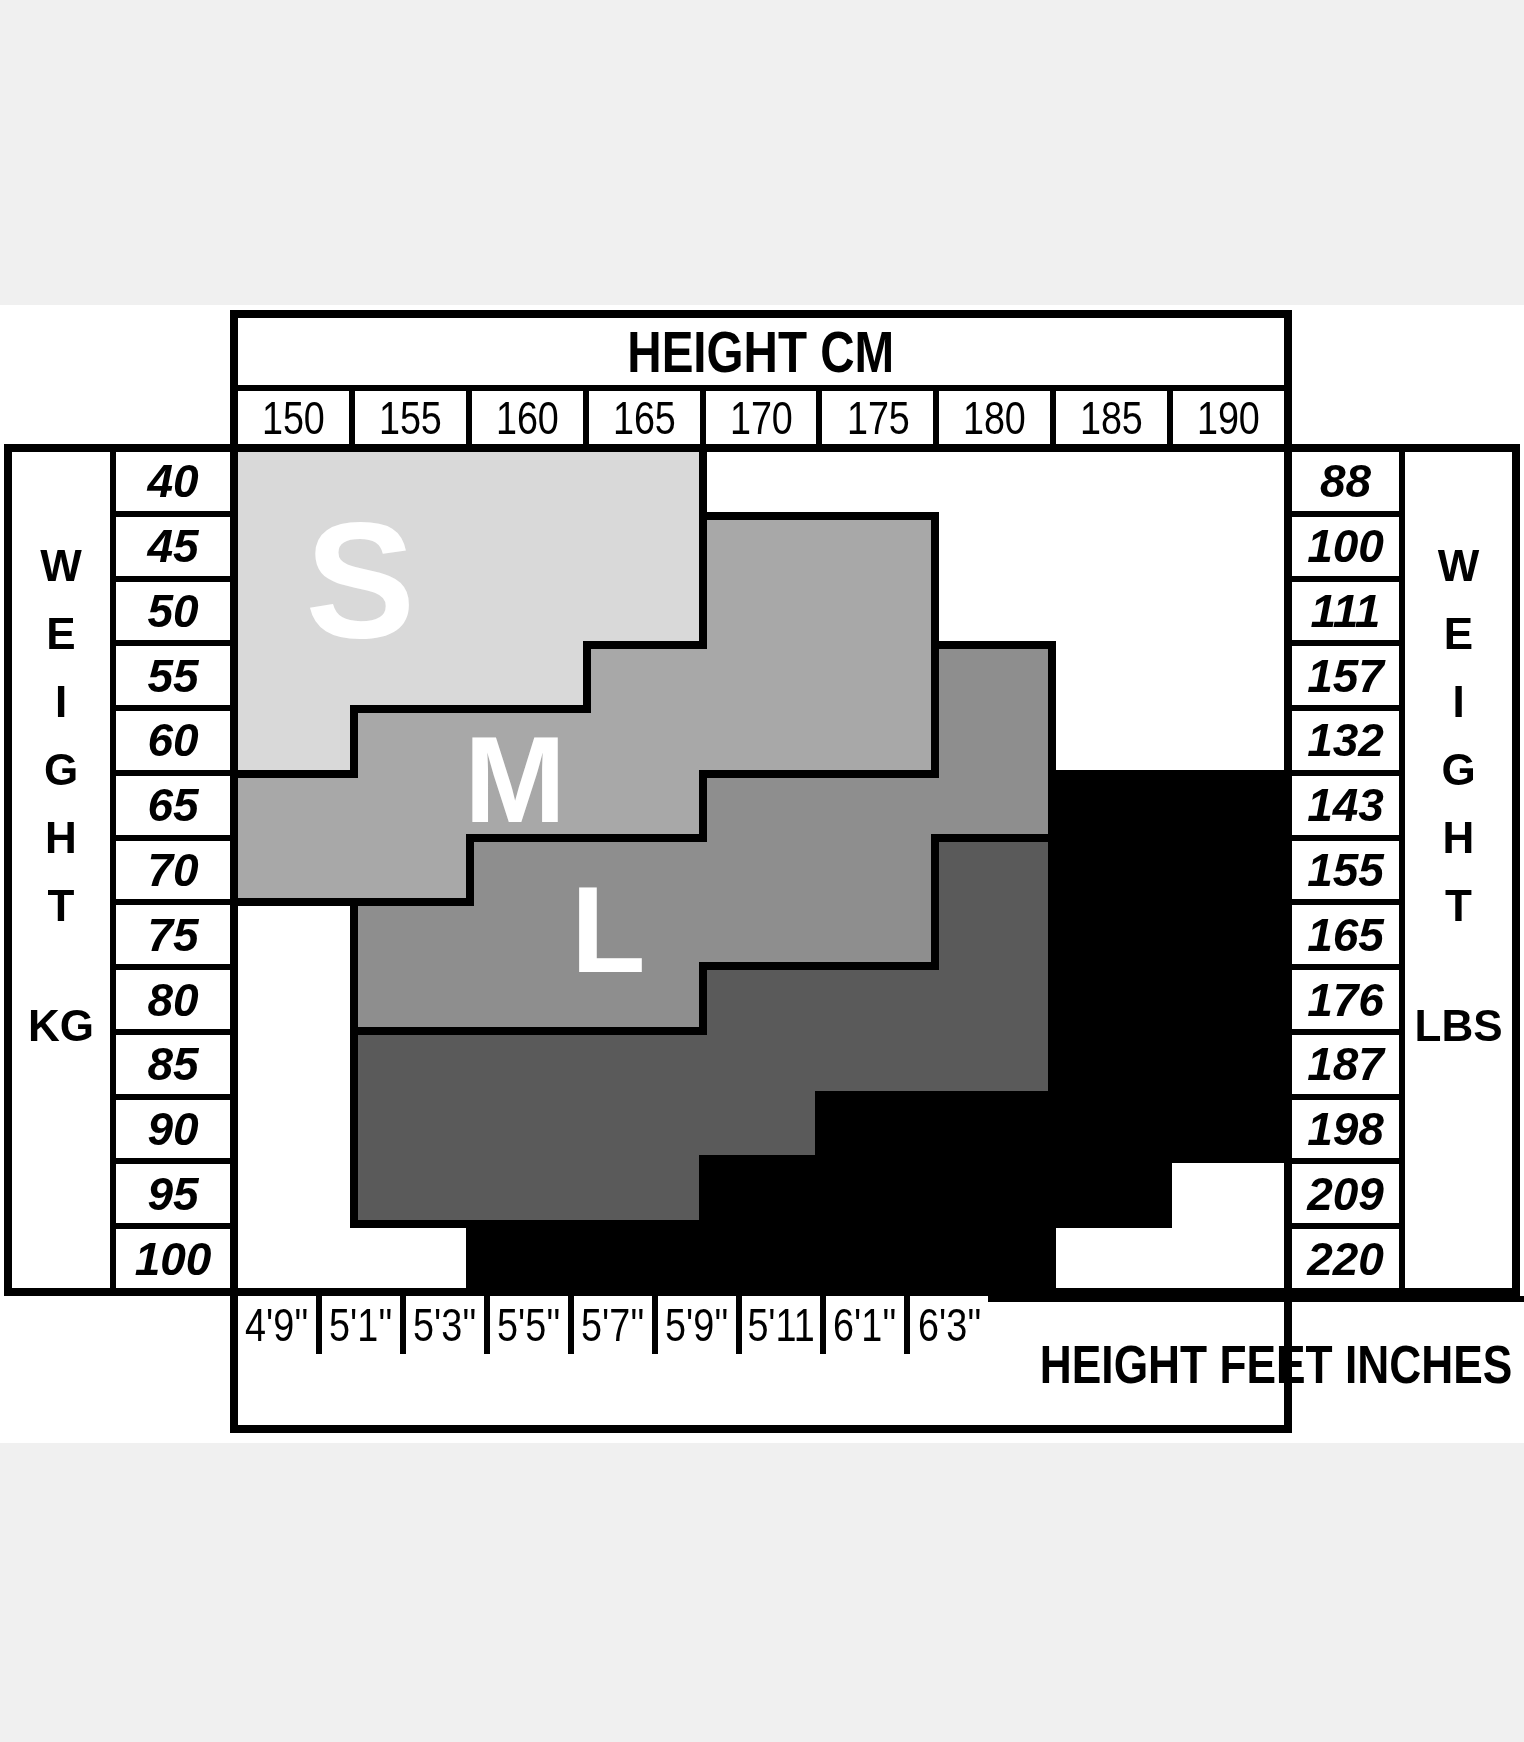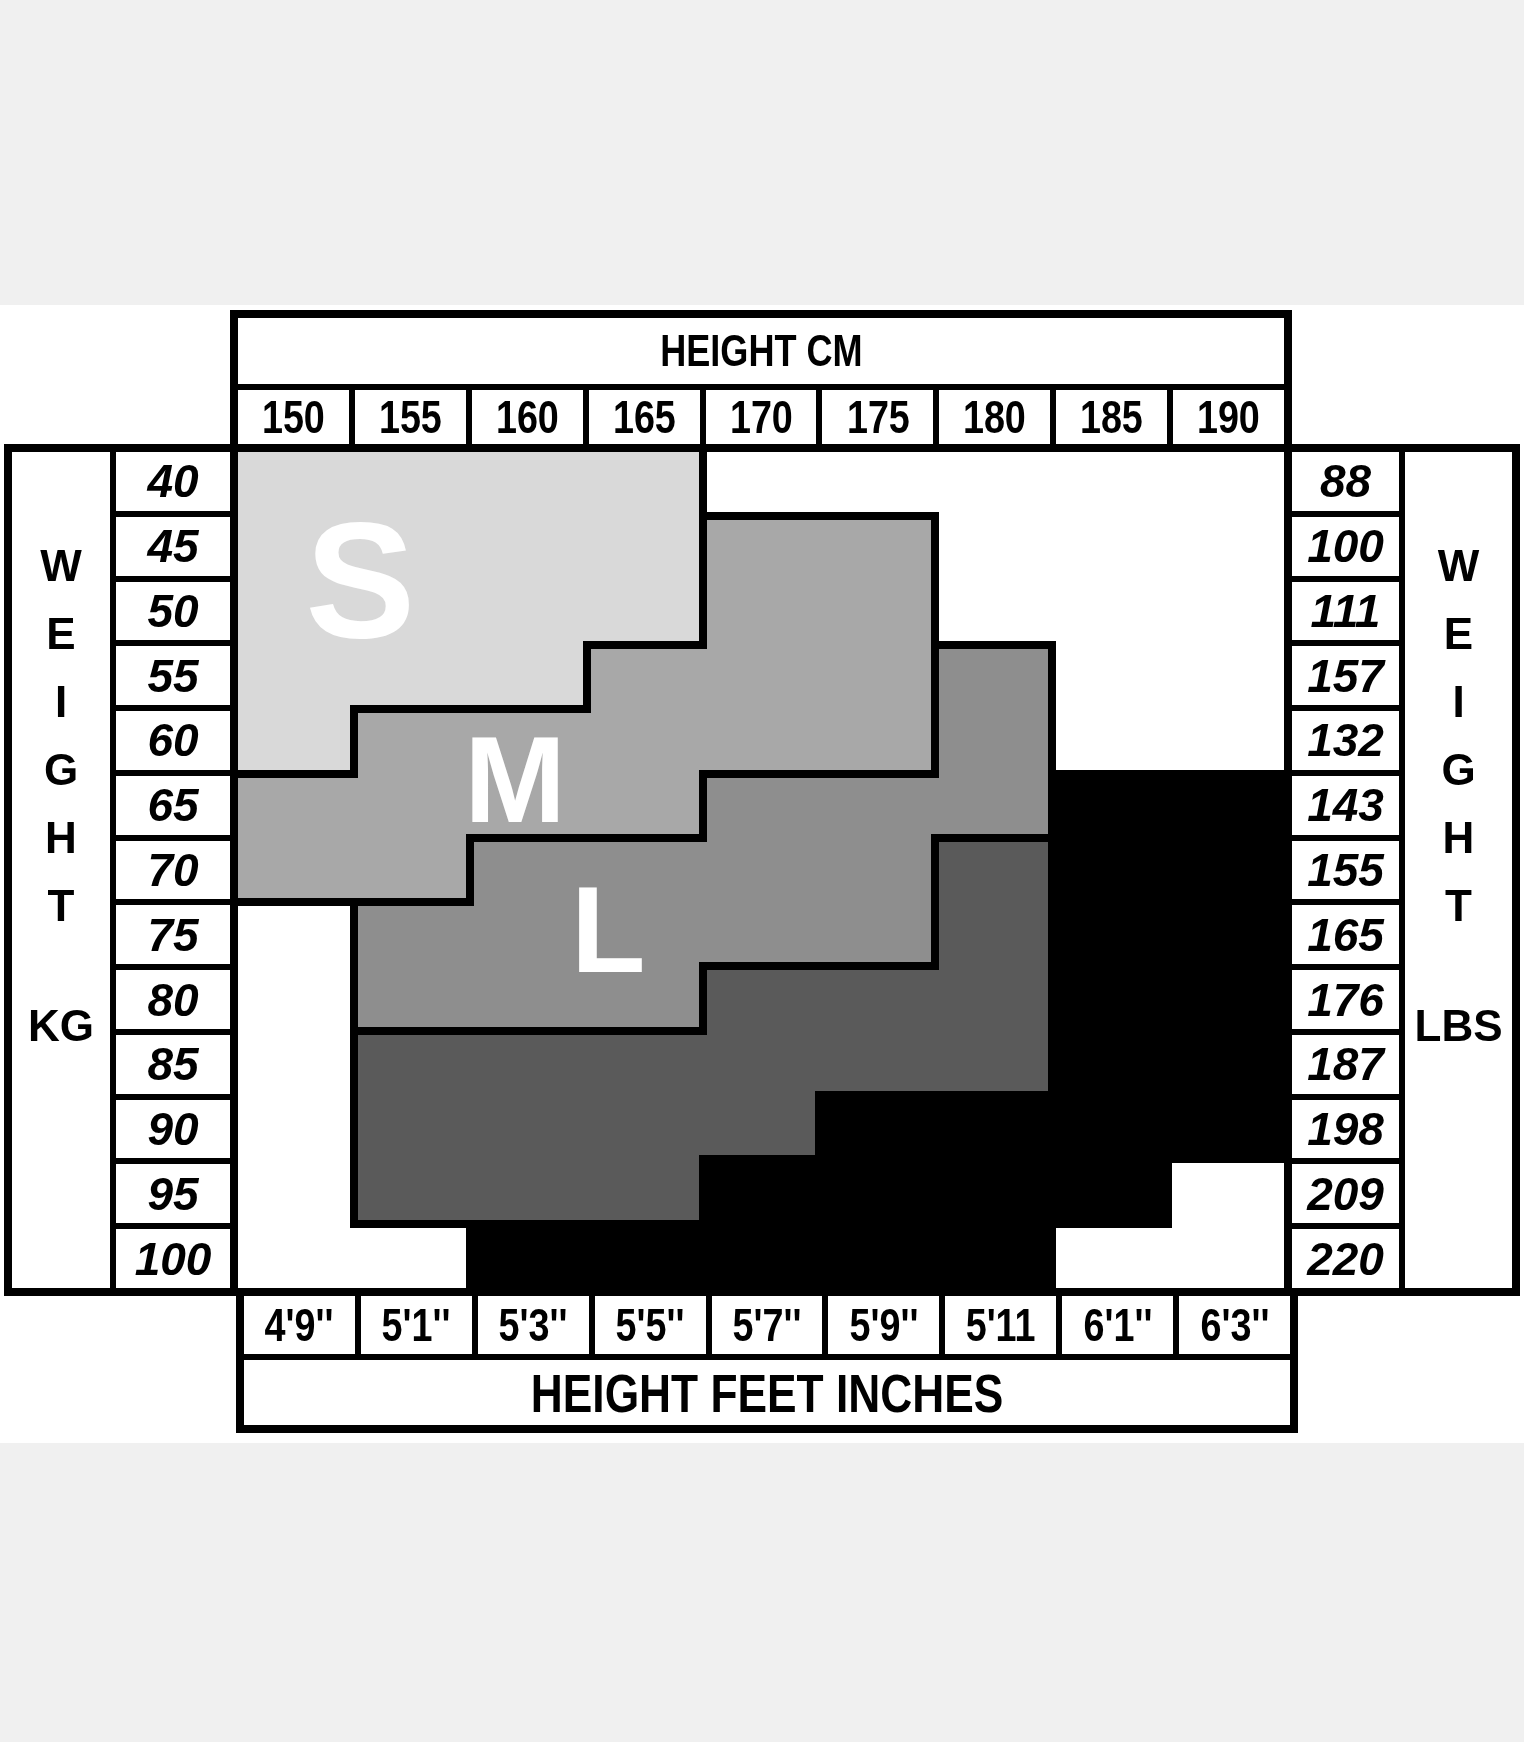--- a/index.html
+++ b/index.html
@@ -7,28 +7,28 @@
             font-family:"Liberation Sans", sans-serif; overflow:hidden; }
   .band { position:absolute; left:0; width:1524px; background:#f0f0f0; }
   #band-top { top:0; height:305px; }
   #band-bottom { top:1443px; height:299px; }
 
   .boxed { border:8px solid #000; box-sizing:border-box; background:#fff; position:absolute; }
 
   
   #top-assembly { left:230px; top:310px; width:1062px; height:142px; display:flex; flex-direction:column; }
   #top-title { height:70px; display:flex; align-items:center; justify-content:center;
-               font-weight:bold; font-size:44px; color:#000; }
+               font-weight:bold; font-size:58px; color:#000; }
   #height-cm-cells { flex:1; display:flex; border-top:6px solid #000; }
   .axis-cell-x { flex:1; display:flex; align-items:center; justify-content:center;
-                 font-weight:bold; font-size:46px; color:#000; border-left:6px solid #000; overflow:hidden; }
+                 font-weight:normal; font-size:46px; color:#000; border-left:6px solid #000; overflow:hidden; }
   .axis-cell-x:first-child { border-left:none; }
 
   
-  #bottom-assembly { left:236px; top:1288px; width:1062px; height:145px; display:flex; flex-direction:column; }
+  #bottom-assembly { left:230px; top:1288px; width:1062px; height:145px; display:flex; }
   #height-ft-cells { height:58px; display:flex; }
   #bottom-title { flex:1; border-top:6px solid #000; display:flex; align-items:center; justify-content:center;
                   font-weight:bold; font-size:54px; color:#000; }
 
   
   .side-panel { top:444px; height:852px; display:flex; }
   #left-panel { left:4px; width:234px; }
   #right-panel { left:1284px; width:236px; }
   .letters-cell { display:flex; flex-direction:column; align-items:center;
                   font-weight:bold; font-size:44px; color:#000; padding-top:80px; box-sizing:border-box; }

